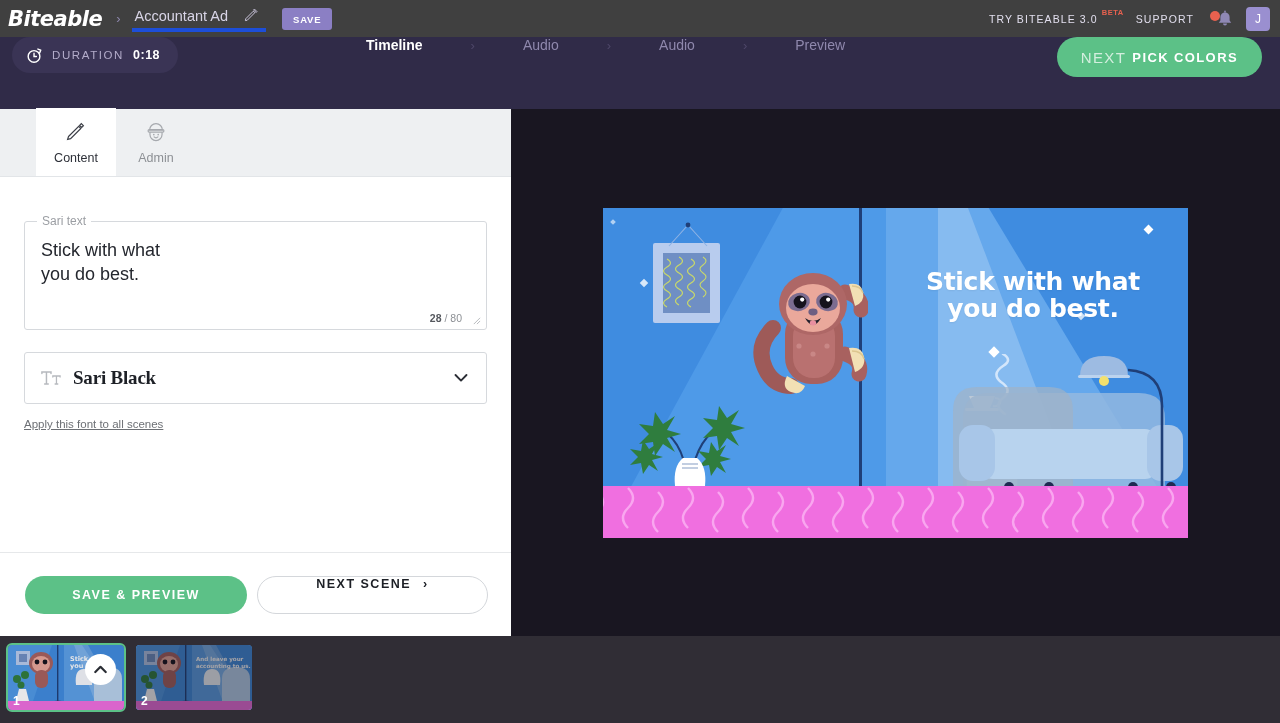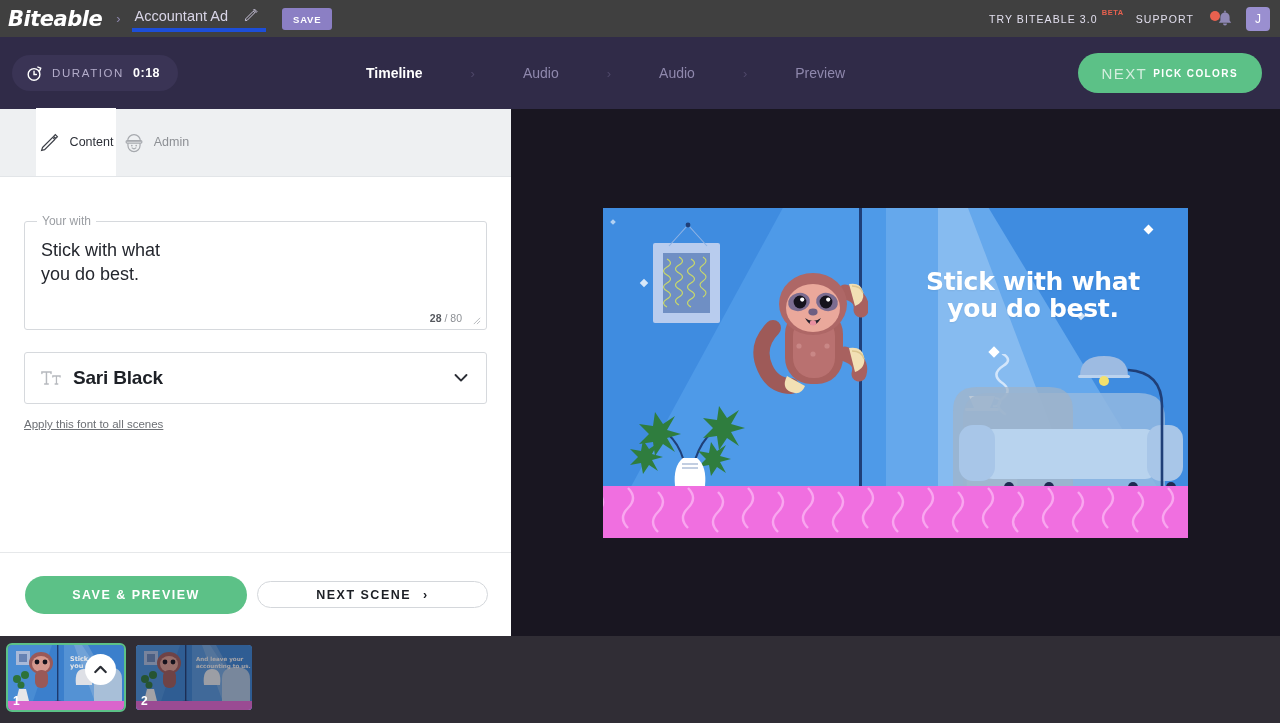--- a/index.html
+++ b/index.html
@@ -60,56 +60,56 @@
   .avatar {
     margin-left: 10px; width: 24px; height: 24px; border-radius: 4px;
     background: #9a8fd0; color: #fff; font-size: 12px;
     display: flex; align-items: center; justify-content: center;
   }
 
   
   .stepbar {
     position: absolute; left: 0; top: 37px; width: 1280px; height: 72px;
     background: #302b48;
-    display: flex; align-items: center;
+    display: flex; align-items: flex-start;
   }
   .duration-pill {
     margin-left: 12px;
     background: #3a3455; border-radius: 18px;
     height: 36px; display: flex; align-items: center;
     padding: 0 18px 0 14px; gap: 9px;
   }
   .duration-label { color: #b3acca; font-size: 11.5px; letter-spacing: 1.6px; }
   .duration-val { color: #ffffff; font-size: 12.5px; font-weight: bold; letter-spacing: 0.5px; }
   .steps { display: flex; align-items: center; margin-left: 184px; }
   .step { font-size: 14px; color: #8f88ad; padding: 0 4px; cursor: pointer; }
   .step.active { color: #ffffff; font-weight: bold; }
   .step-arrow { color: #4e4769; font-size: 13px; margin: 0 44px; }
   .next-btn {
     margin-left: auto; margin-right: 18px;
     background: #5cc187; border: none; border-radius: 20px;
     height: 40px; padding: 0 24px; cursor: pointer;
     display: flex; align-items: center; gap: 6px;
   }
   .next-btn .n1 { color: #d3eede; font-size: 15px; letter-spacing: 1.4px; }
-  .next-btn .n2 { color: #ffffff; font-size: 10px; font-weight: bold; letter-spacing: 1.4px; }
+  .next-btn .n2 { color: #ffffff; font-size: 13px; font-weight: bold; letter-spacing: 1.4px; }
 
   
   .leftpanel {
     position: absolute; left: 0; top: 109px; width: 511px; height: 527px;
     background: #ffffff;
   }
   .tabs {
     height: 68px; background: #eef0f2;
     display: flex; align-items: flex-end;
     border-bottom: 1px solid #e2e5e8;
   }
   .tab {
     width: 80px; height: 68px;
-    display: flex; flex-direction: row; align-items: center; justify-content: center;
+    display: flex; flex-direction: column; align-items: center; justify-content: center;
     gap: 9px; cursor: pointer;
   }
   .tab.active { background: #ffffff; }
   .tab-label { font-size: 12.5px; color: #8d9095; }
   .tab.active .tab-label { color: #2d3038; }
   .tab:first-child { margin-left: 36px; }
 
   .panel-body { padding: 0 24px; }
 
   .field-wrap {
@@ -133,21 +133,21 @@
   .char-count b { color: #55585e; font-weight: bold; }
   .resize-grip {
     position: absolute; right: 5px; bottom: 4px;
     width: 9px; height: 9px;
   }
 
   .font-select {
     position: relative; margin-top: 22px;
     border: 1px solid #d6d9dd; border-radius: 3px;
     height: 52px; display: flex; align-items: center;
-    padding: 15px 16px; cursor: pointer;
+    padding: 15px 16px; cursor: pointer; font-family: Liberation Serif, serif;
   }
   .font-tt { width: 20px; margin-right: 12px; }
   .font-name { font-size: 19px; font-weight: bold; color: #1d2026; letter-spacing: -0.2px;}
   .chev-down { position: absolute; right: 18px; top: 20px; }
   .apply-link {
     display: inline-block; margin-top: 14px;
     font-size: 11.5px; color: #6d7075;
     text-decoration: underline; cursor: pointer;
   }
 
@@ -156,23 +156,23 @@
     border-top: 1px solid #e6e8ea;
     display: flex; align-items: center; padding-left: 25px; gap: 10px;
   }
   .save-preview {
     background: #5cc187; border: none; border-radius: 22px;
     width: 222px; height: 38px; cursor: pointer;
     color: #ffffff; font-size: 12.5px; font-weight: bold; letter-spacing: 1.5px;
   }
   .next-scene {
     background: #ffffff; border: 1px solid #d4d7db; border-radius: 22px;
-    width: 231px; height: 27px; cursor: pointer;
+    width: 231px; height: 38px; cursor: pointer;
     color: #1d2026; font-size: 12.5px; font-weight: bold; letter-spacing: 1.5px;
-    display: flex; align-items: center; justify-content: center; gap: 12px;
+    display: flex; align-items: flex-start; justify-content: center; gap: 12px;
   }
 
   
   .stage {
     position: absolute; left: 511px; top: 109px; width: 769px; height: 527px;
     background: #191621;
   }
   .video {
     position: absolute; left: 92px; top: 99px; width: 585px; height: 330px;
     overflow: hidden; background: #3f8fe0;
@@ -328,21 +328,21 @@
         <circle cx="14.4" cy="16" r="0.9" fill="#a6a9ae"></circle>
         <path d="M9.9 18.4 a3 3 0 0 0 4.2 0" fill="none" stroke="#a6a9ae" stroke-width="1.2" stroke-linecap="round"></path>
       </svg>
       <span class="tab-label">Admin</span>
     </div>
   </div>
 
   <div class="panel-body">
 
     <div class="field-wrap">
-      <span class="field-legend">Your with</span>
+      <span class="field-legend">Sari text</span>
       <div class="field-text" placeholder="Your text">Stick with what
 you do best.</div>
       <div class="char-count">
         <b>28</b><span> / </span><span>80</span>
       </div>
       <svg class="resize-grip" viewBox="0 0 10 10">
         <path d="M9 2 L2 9 M9 5.5 L5.5 9" stroke="#a9acb1" stroke-width="0.9"></path>
       </svg>
     </div>
 

